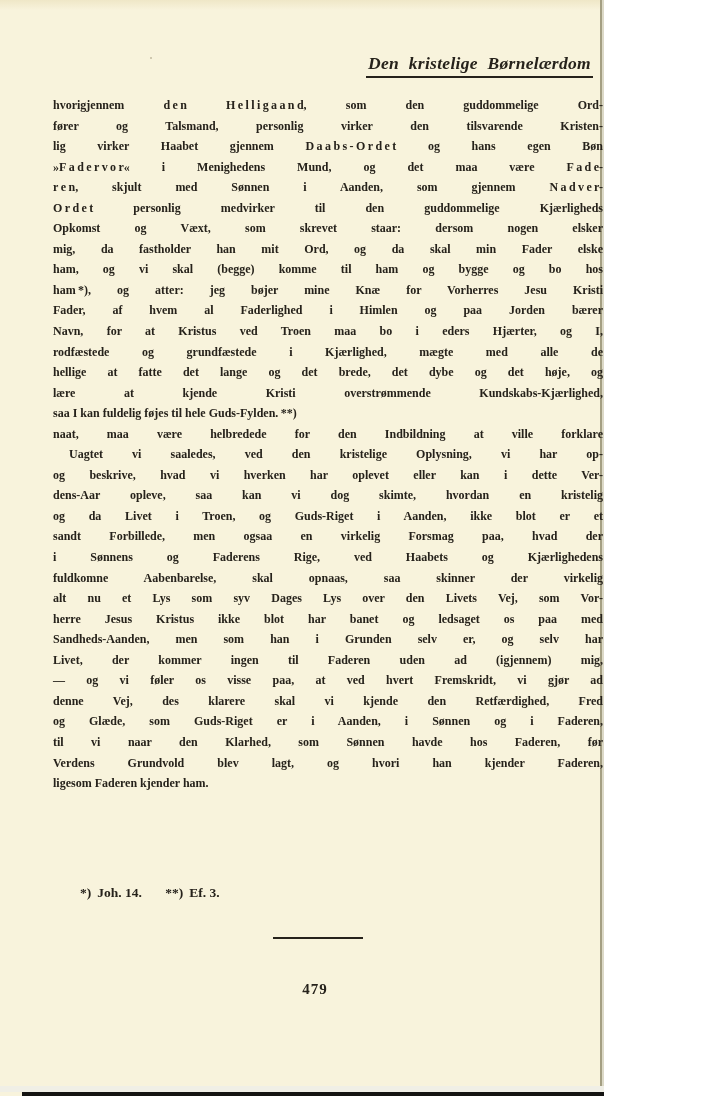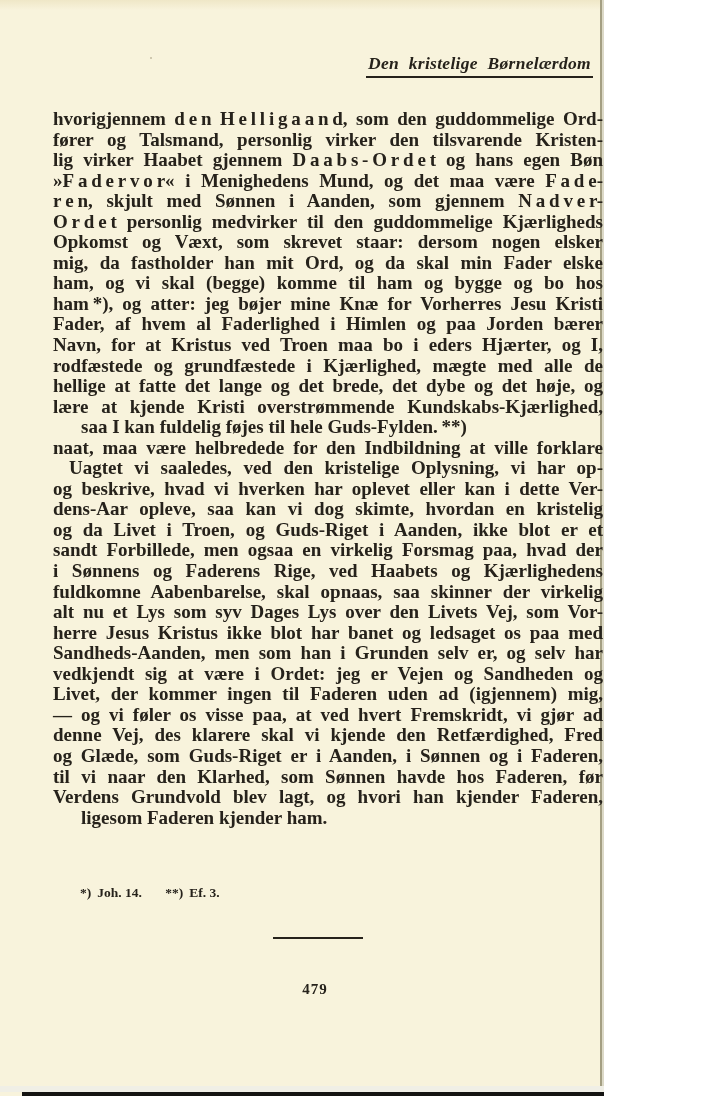--- a/index.html
+++ b/index.html
@@ -53,34 +53,33 @@
     font-size:17.5px;
     line-height:22px;
     color:var(--ink);
     word-spacing:5px;
     letter-spacing:.3px;
     padding:0 2px 2px 2px;
     border-bottom:2px solid var(--ink);
   }
   .body-text{
     position:absolute;
-    top:109px;left:53px;width:550px;
+    top:95px;left:53px;width:550px;
     color:var(--ink);
     font-weight:bold;
-    font-size:19px;
+    font-size:12px;
   }
   .line{
     line-height:20.55px;
     text-align:justify;
     text-align-last:justify;
     white-space:normal;
   }
   .line.short{
     text-align-last:left;
-    margin-left:28px;
   }
   .line.indent{
     padding-left:16px;
   }
   .footnote-row{
     position:absolute;
     top:884px;left:80px;
     color:var(--ink);
     font-weight:bold;
     font-size:13.5px;
@@ -147,21 +146,20 @@
         <div class="line indent">Uagtet vi saaledes, ved den kristelige Oplysning, vi har op-</div>
         <div class="line">og beskrive, hvad vi hverken har oplevet eller kan i dette Ver-</div>
         <div class="line">dens-Aar opleve, saa kan vi dog skimte, hvordan en kristelig</div>
         <div class="line">og da Livet i Troen, og Guds-Riget i Aanden, ikke blot er et</div>
         <div class="line">sandt Forbillede, men ogsaa en virkelig Forsmag paa, hvad der</div>
         <div class="line">i Sønnens og Faderens Rige, ved Haabets og Kjærlighedens</div>
         <div class="line">fuldkomne Aabenbarelse, skal opnaas, saa skinner der virkelig</div>
         <div class="line">alt nu et Lys som syv Dages Lys over den Livets Vej, som Vor-</div>
         <div class="line">herre Jesus Kristus ikke blot har banet og ledsaget os paa med</div>
         <div class="line">Sandheds-Aanden, men som han i Grunden selv er, og selv har</div>
-        <div class="line">vedkjendt sig at være i Ordet: jeg er Vejen og Sandheden og</div>
         <div class="line">Livet, der kommer ingen til Faderen uden ad (igjennem) mig,</div>
         <div class="line">— og vi føler os visse paa, at ved hvert Fremskridt, vi gjør ad</div>
         <div class="line">denne Vej, des klarere skal vi kjende den Retfærdighed, Fred</div>
         <div class="line">og Glæde, som Guds-Riget er i Aanden, i Sønnen og i Faderen,</div>
         <div class="line">til vi naar den Klarhed, som Sønnen havde hos Faderen, før</div>
         <div class="line">Verdens Grundvold blev lagt, og hvori han kjender Faderen,</div>
         <div class="line short">ligesom Faderen kjender ham.</div>
       </div>
     </div>
 

